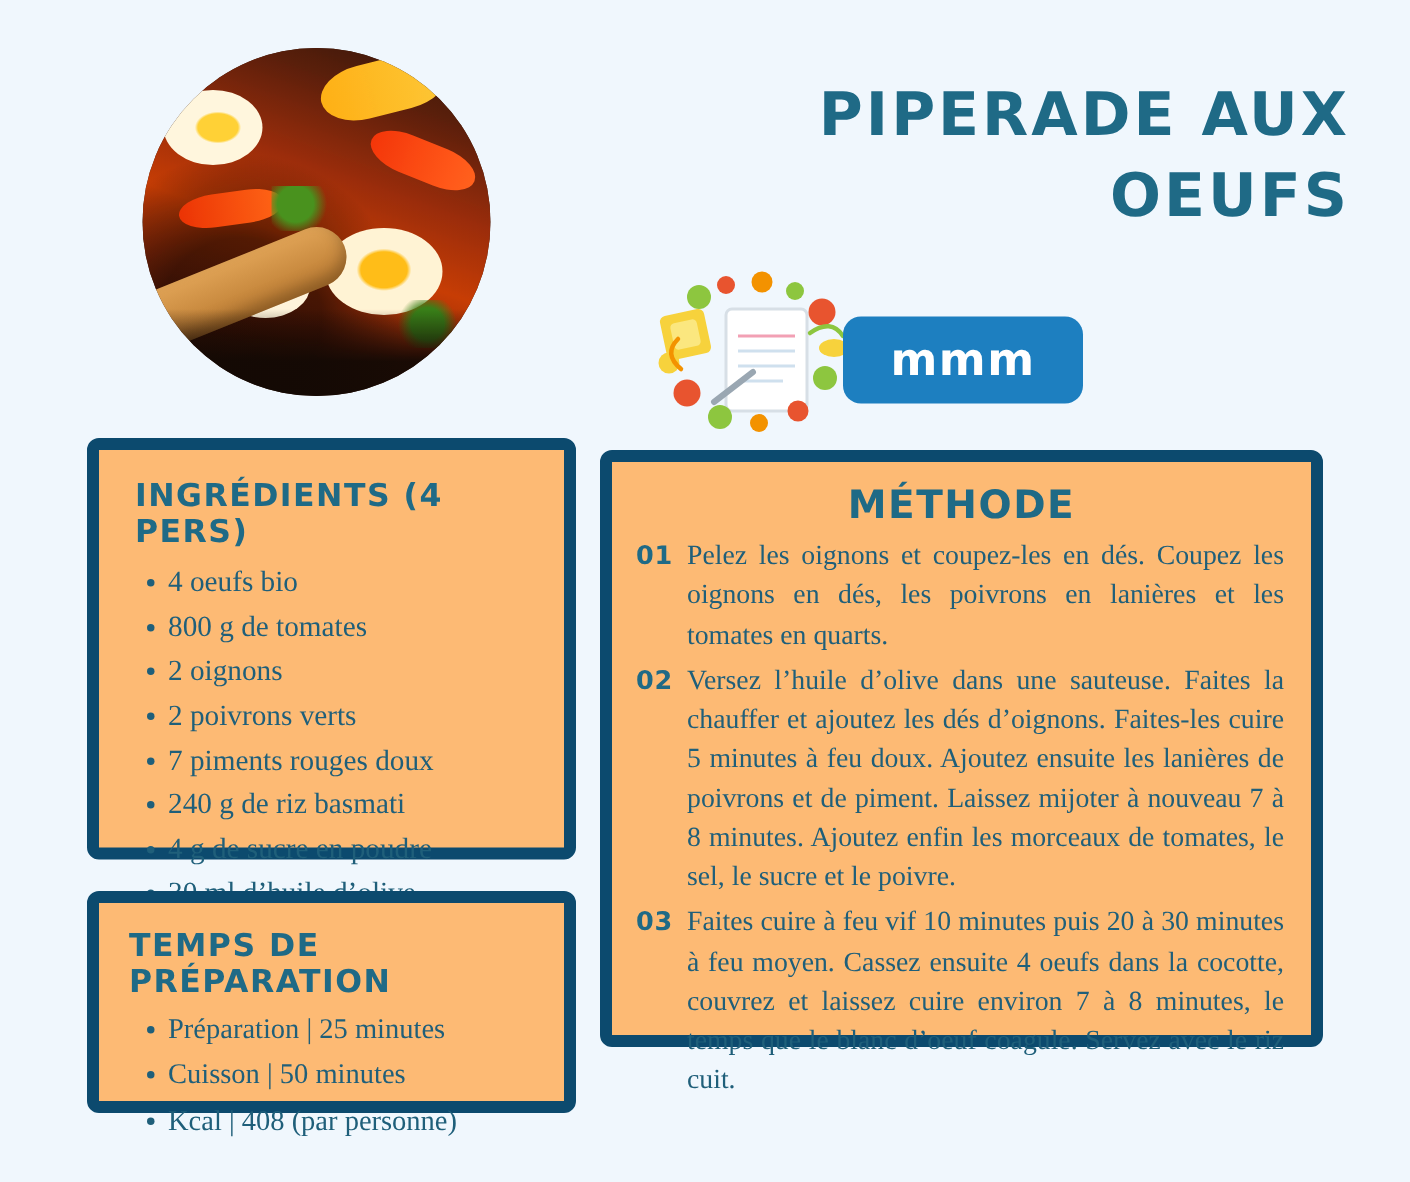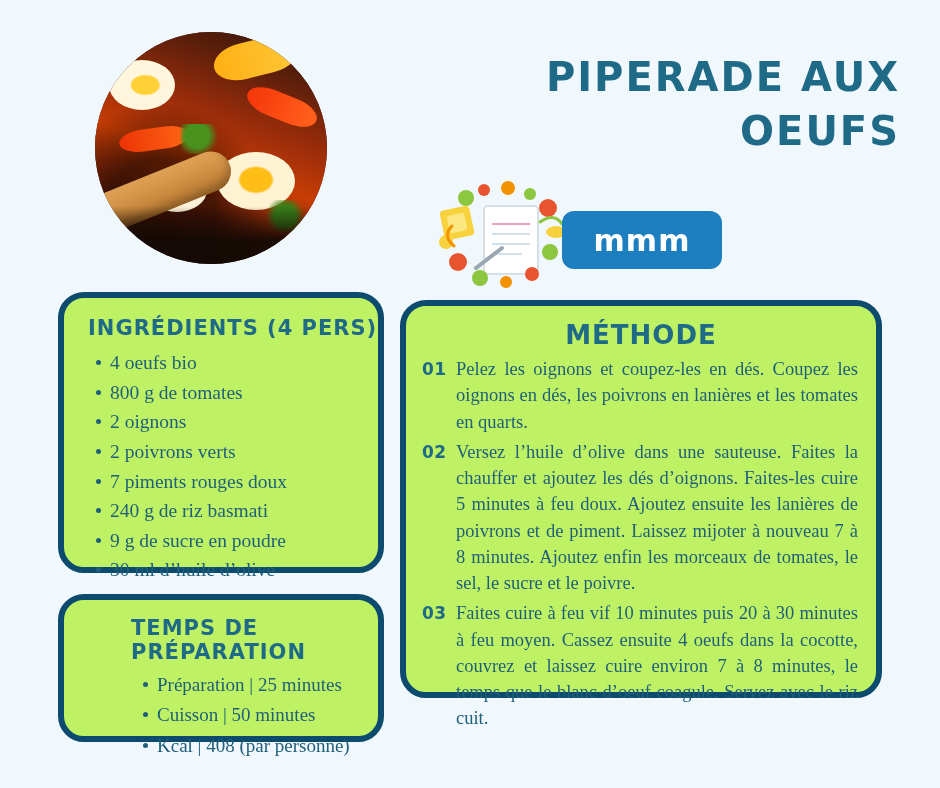--- a/index.html
+++ b/index.html
@@ -108,23 +108,23 @@
     letter-spacing: 1px;
     display: flex;
     align-items: center;
     justify-content: center;
     text-align: center;
   }
 
   
   .card {
     position: absolute;
-    border: 6px solid #0c4a6e;
-    border-radius: 26px;
-    background: #bef264;
+    border: 8px solid #0c4a6e;
+    border-radius: 8px;
+    background: #fdba74;
     box-sizing: border-box;
   }
   .card-title {
     font-family: "DejaVu Sans", sans-serif;
     font-weight: bold;
     color: #1f6a86;
     letter-spacing: 1px;
   }
 
   #ingredients-card {
@@ -157,21 +157,20 @@
     height: 5px;
     border-radius: 50%;
     background: #1f5f7a;
   }
 
   #prep-card {
     left: 58px;
     top: 594px;
     width: 326px;
     height: 148px;
-    padding-left: 47px;
   }
   #prep-card .card-title {
     font-size: 21px;
     margin: 16px 0 6px 20px;
   }
   #prep-card ul.bullets li { font-size: 19px; line-height: 1.6; }
 
   #method-card {
     left: 400px;
     top: 300px;
@@ -259,21 +258,21 @@
 
   <div class="card" id="ingredients-card">
     <div class="card-title">INGRÉDIENTS (4 PERS)</div>
     <ul class="bullets">
       <li>4 oeufs bio</li>
       <li>800 g de tomates</li>
       <li>2 oignons</li>
       <li>2 poivrons verts</li>
       <li>7 piments rouges doux</li>
       <li>240 g de riz basmati</li>
-      <li>9 g de sucre en poudre</li>
+      <li>4 g de sucre en poudre</li>
       <li>30 ml d’huile d’olive</li>
     </ul>
   </div>
 
   <div class="card" id="prep-card">
     <div class="card-title">TEMPS DE PRÉPARATION</div>
     <ul class="bullets">
       <li>Préparation | 25 minutes</li>
       <li>Cuisson | 50 minutes</li>
       <li>Kcal | 408 (par personne)</li>

